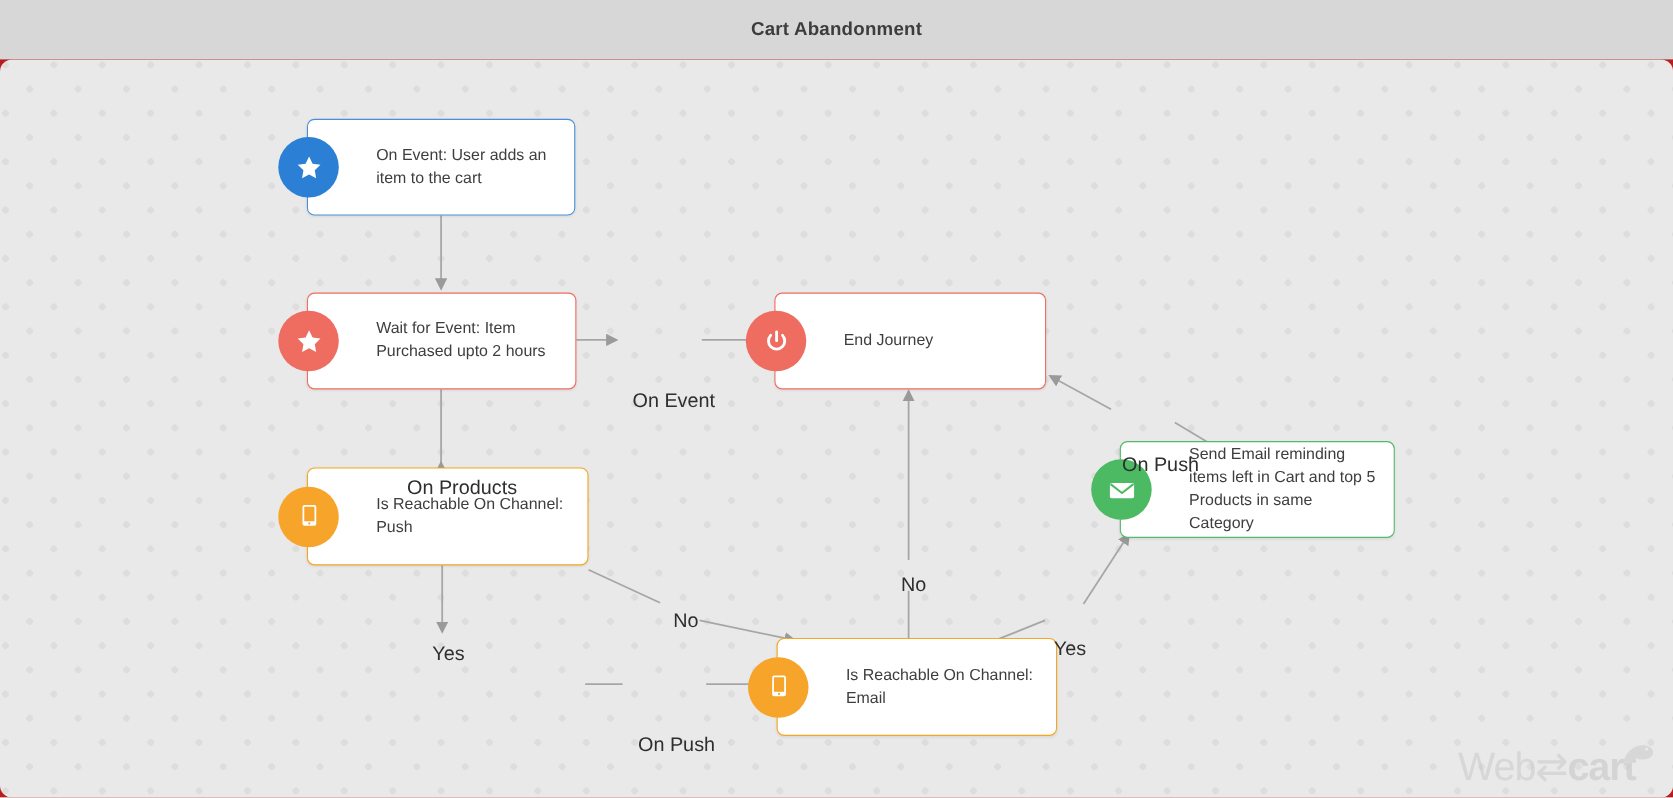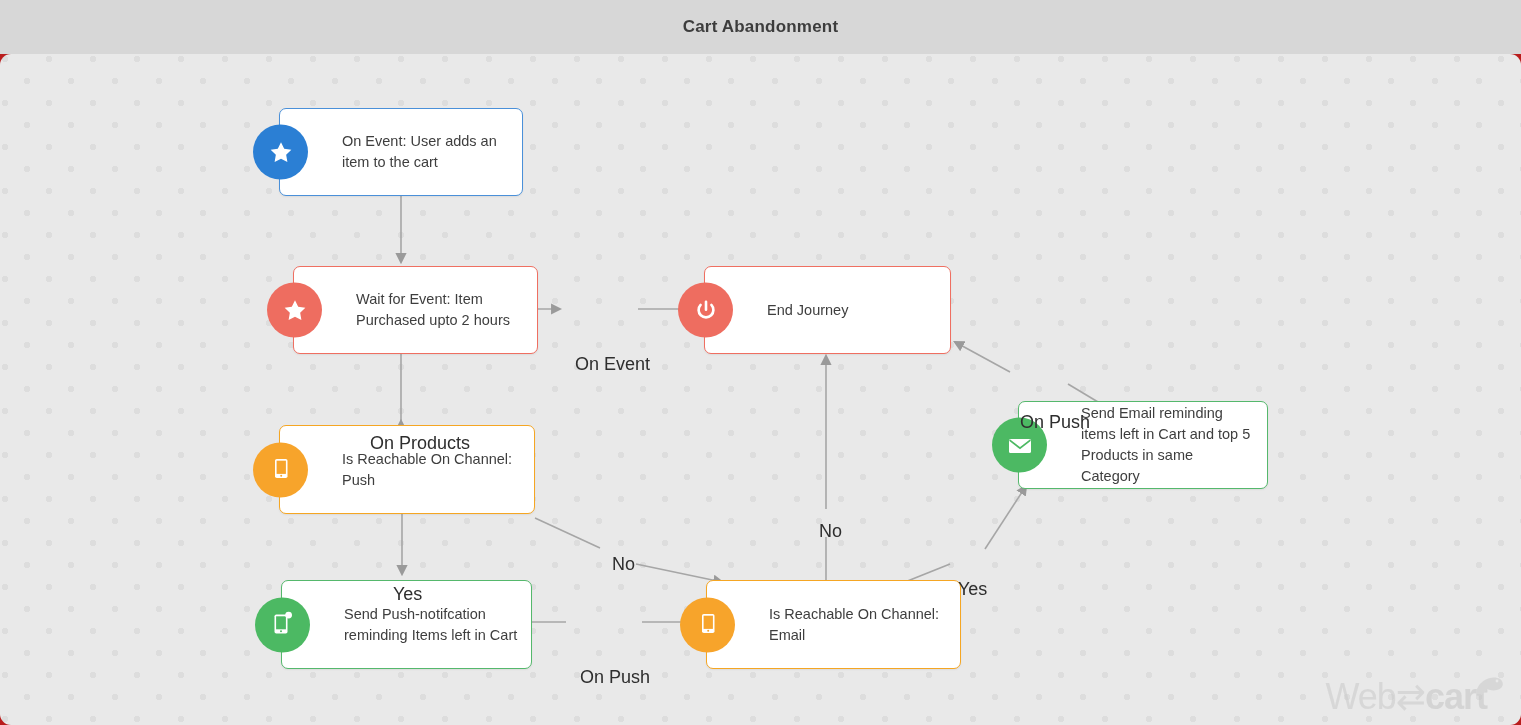--- a/index.html
+++ b/index.html
@@ -182,21 +182,21 @@
 
     <div class="node blue" style="left:279px; top:54px; width:244px; height:88px;">
       <div class="icon blue">
         <svg width="26" height="26" viewBox="0 0 24 24" fill="#ffffff">
           <path d="M12 2.6l2.95 5.98 6.6.96-4.78 4.65 1.13 6.57L12 17.66l-5.9 3.1 1.13-6.57L2.45 9.54l6.6-.96z"></path>
         </svg>
       </div>
       <div class="node-text">On Event: User adds an item to the cart</div>
     </div>
 
-    <div class="node red" style="left:293px; top:212px; width:245px; height:88px;">
+    <div class="node red" style="left:279px; top:212px; width:245px; height:88px;">
       <div class="icon red">
         <svg width="26" height="26" viewBox="0 0 24 24" fill="#ffffff">
           <path d="M12 2.6l2.95 5.98 6.6.96-4.78 4.65 1.13 6.57L12 17.66l-5.9 3.1 1.13-6.57L2.45 9.54l6.6-.96z"></path>
         </svg>
       </div>
       <div class="node-text">Wait for  Event: Item Purchased upto 2 hours</div>
     </div>
 
     <div class="node red" style="left:704px; top:212px; width:247px; height:88px;align-items:center;">
       <div class="icon red">
@@ -222,31 +222,20 @@
     <div class="node green" style="left:1018px; top:347px; width:250px; height:88px;">
       <div class="icon green">
         <svg width="30" height="30" viewBox="0 0 30 30">
           <rect x="4" y="8.5" width="22" height="14" rx="1.6" fill="#ffffff"></rect>
           <path d="M4.6 9.6 L15 17.6 L25.4 9.6" fill="none" stroke="#4cb963" stroke-width="1.8"></path>
         </svg>
       </div>
       <div class="node-text">Send Email reminding items left in Cart and top 5 Products in same Category</div>
     </div>
 
-    <div class="node green" style="left:281px; top:526px; width:251px; height:89px;">
-      <div class="icon green">
-        <svg width="26" height="28" viewBox="0 0 24 28">
-          <rect x="3.5" y="4" width="13" height="19" rx="1.8" fill="#ffffff"></rect>
-          <rect x="5.1" y="5.8" width="9.8" height="13" fill="#4cb963"></rect>
-          <circle cx="10" cy="20.7" r="1" fill="#4cb963"></circle>
-          <circle cx="17.6" cy="4.6" r="3.4" fill="#ffffff"></circle>
-        </svg>
-      </div>
-      <div class="node-text">Send Push-notifcation reminding Items left in Cart</div>
-    </div>
 
     <div class="node orange" style="left:706px; top:526px; width:255px; height:89px;justify-content:center;">
       <div class="icon orange">
         <svg width="22" height="26" viewBox="0 0 20 26">
           <rect x="4" y="2.5" width="12.5" height="19" rx="1.8" fill="#ffffff"></rect>
           <rect x="5.6" y="4.2" width="9.3" height="13.2" fill="#f7a42b"></rect>
           <circle cx="10.2" cy="19.3" r="1" fill="#f7a42b"></circle>
         </svg>
       </div>
       <div class="node-text">Is Reachable On Channel: Email</div>

